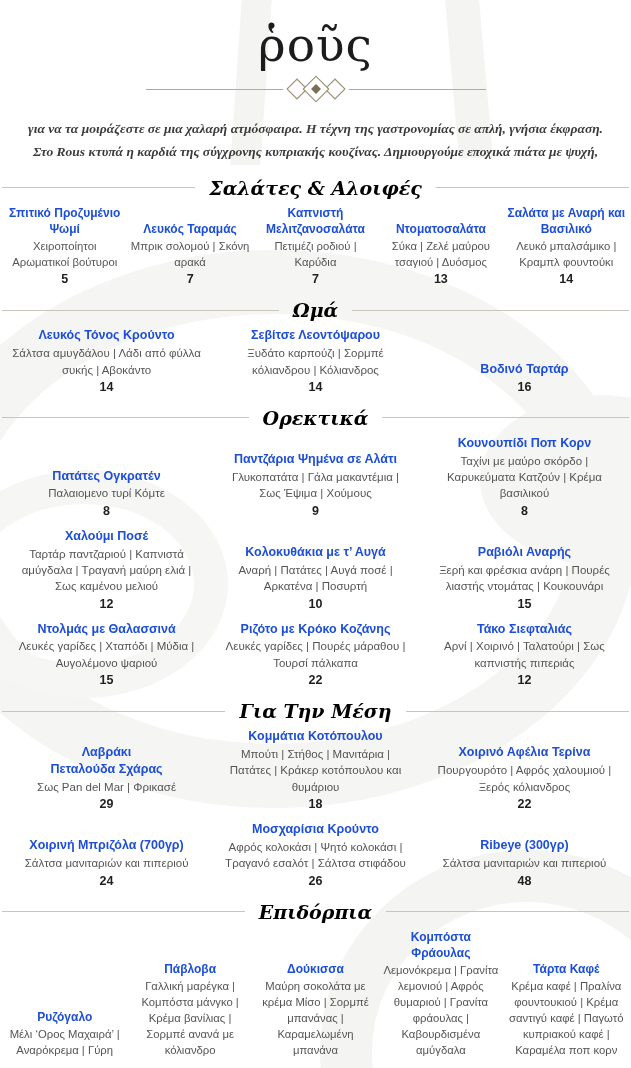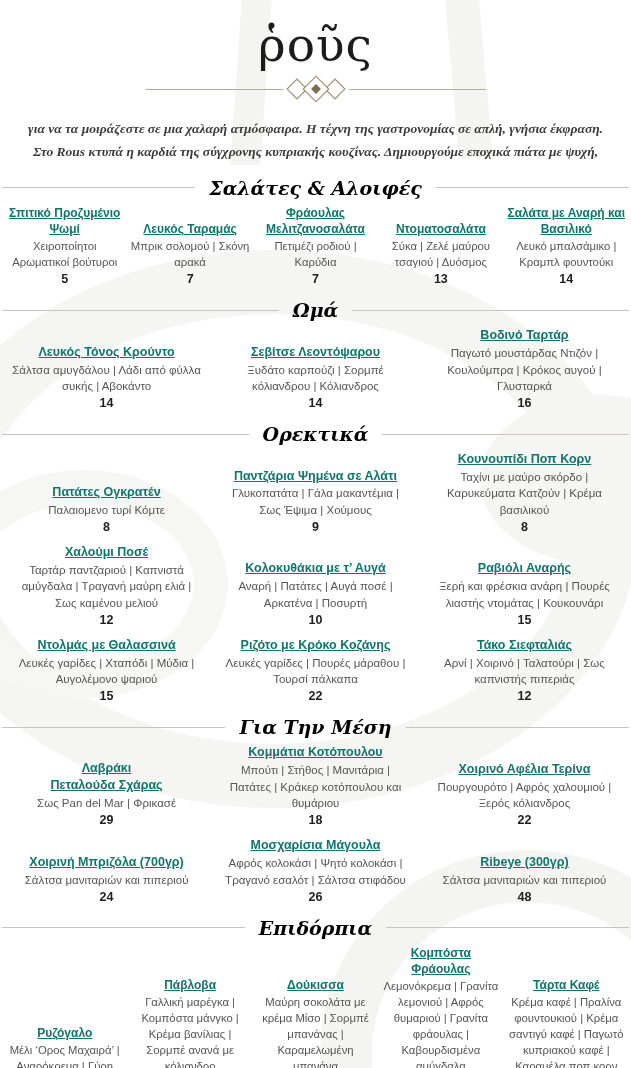--- a/index.html
+++ b/index.html
@@ -45,23 +45,22 @@
     margin:0;font-family:"DejaVu Serif",serif;font-style:italic;font-weight:600;
     font-size:19px;color:#000000;white-space:nowrap;
   }
 
   .menu-row{display:flex;align-items:flex-end;justify-content:center;margin:6px 0 10px 0;}
   .menu-row .menu-item{text-align:center;}
   .menu-row.cols-5 .menu-item{flex:0 0 20%;max-width:20%;box-sizing:border-box;padding:0 3px;}
   .menu-row.cols-3 .menu-item{flex:0 0 33.33%;max-width:33.33%;box-sizing:border-box;padding:0 9px;}
 
   .item-name{
-    margin:0;font-size:12.5px;font-weight:700;color:#0f766e;line-height:1.35;
+    margin:0;font-size:12.5px;font-weight:700;color:#1d4ed8;line-height:1.35;
     white-space:pre-line;
-    text-decoration:underline;
   }
   .cols-5 .item-name{font-size:12px;}
   .item-desc{margin:1px 0 0 0;font-size:11.5px;color:#555555;line-height:1.42;}
   .cols-5 .item-desc{font-size:11.3px;}
   .item-price{margin:2px 0 0 0;font-size:12.5px;font-weight:700;color:#1f1f1f;}
 </style>
 </head>
 <body>
 
 <div class="bg-decor">
@@ -102,21 +101,21 @@
             <h3 class="item-name">Σπιτικό Προζυμένιο Ψωμί</h3>
             <p class="item-desc">Χειροποίητοι Αρωματικοί βούτυροι</p>
             <div class="item-price">5</div>
           </article>
           <article class="menu-item">
             <h3 class="item-name">Λευκός Ταραμάς</h3>
             <p class="item-desc">Μπρικ σολομού | Σκόνη αρακά</p>
             <div class="item-price">7</div>
           </article>
           <article class="menu-item">
-            <h3 class="item-name">Φράουλας Μελιτζανοσαλάτα</h3>
+            <h3 class="item-name">Καπνιστή Μελιτζανοσαλάτα</h3>
             <p class="item-desc">Πετιμέζι ροδιού | Καρύδια</p>
             <div class="item-price">7</div>
           </article>
           <article class="menu-item">
             <h3 class="item-name">Ντοματοσαλάτα</h3>
             <p class="item-desc">Σύκα | Ζελέ μαύρου τσαγιού | Δυόσμος</p>
             <div class="item-price">13</div>
           </article>
           <article class="menu-item">
             <h3 class="item-name">Σαλάτα με Αναρή και Βασιλικό</h3>
@@ -135,21 +134,20 @@
             <p class="item-desc">Σάλτσα αμυγδάλου | Λάδι από φύλλα συκής | Αβοκάντο</p>
             <div class="item-price">14</div>
           </article>
           <article class="menu-item">
             <h3 class="item-name">Σεβίτσε Λεοντόψαρου</h3>
             <p class="item-desc">Ξυδάτο καρπούζι | Σορμπέ κόλιανδρου | Κόλιανδρος</p>
             <div class="item-price">14</div>
           </article>
           <article class="menu-item">
             <h3 class="item-name">Βοδινό Ταρτάρ</h3>
-            <p class="item-desc">Παγωτό μουστάρδας Ντιζόν | Κουλούμπρα | Κρόκος αυγού | Γλυσταρκά</p>
             <div class="item-price">16</div>
           </article>
         </div>
       </section>
       <section class="menu-section">
         <div class="section-header">
           <h2 class="section-title">Ορεκτικά</h2>
         </div>
         <div class="menu-row cols-3">
           <article class="menu-item">
@@ -225,21 +223,21 @@
             <div class="item-price">22</div>
           </article>
         </div>
         <div class="menu-row cols-3">
           <article class="menu-item">
             <h3 class="item-name">Χοιρινή Μπριζόλα (700γρ)</h3>
             <p class="item-desc">Σάλτσα μανιταριών και πιπεριού</p>
             <div class="item-price">24</div>
           </article>
           <article class="menu-item">
-            <h3 class="item-name">Μοσχαρίσια Μάγουλα</h3>
+            <h3 class="item-name">Μοσχαρίσια Κρούντο</h3>
             <p class="item-desc">Αφρός κολοκάσι |  Ψητό κολοκάσι | Τραγανό εσαλότ | Σάλτσα στιφάδου</p>
             <div class="item-price">26</div>
           </article>
           <article class="menu-item">
             <h3 class="item-name">Ribeye (300γρ)</h3>
             <p class="item-desc">Σάλτσα μανιταριών και πιπεριού</p>
             <div class="item-price">48</div>
           </article>
         </div>
       </section>

